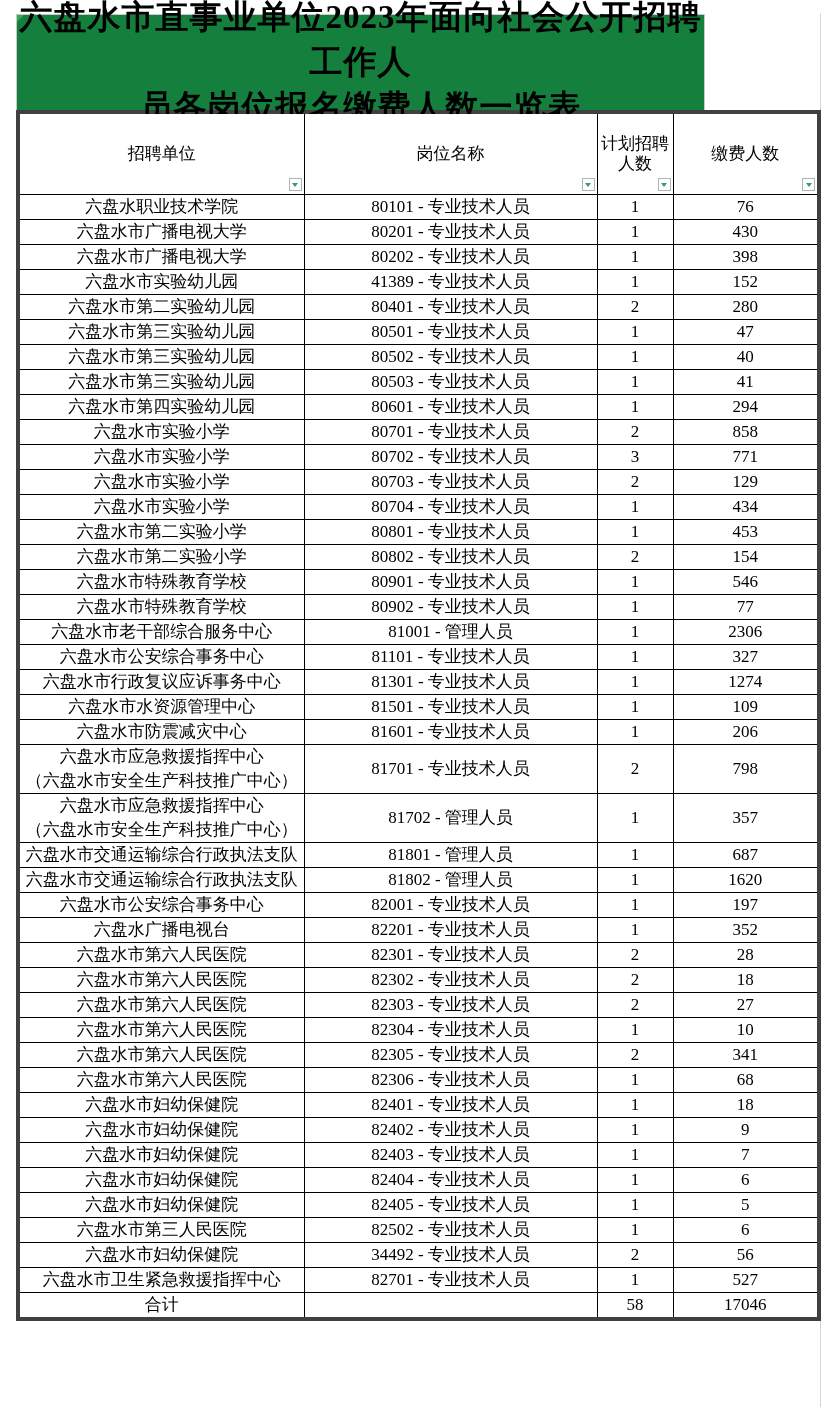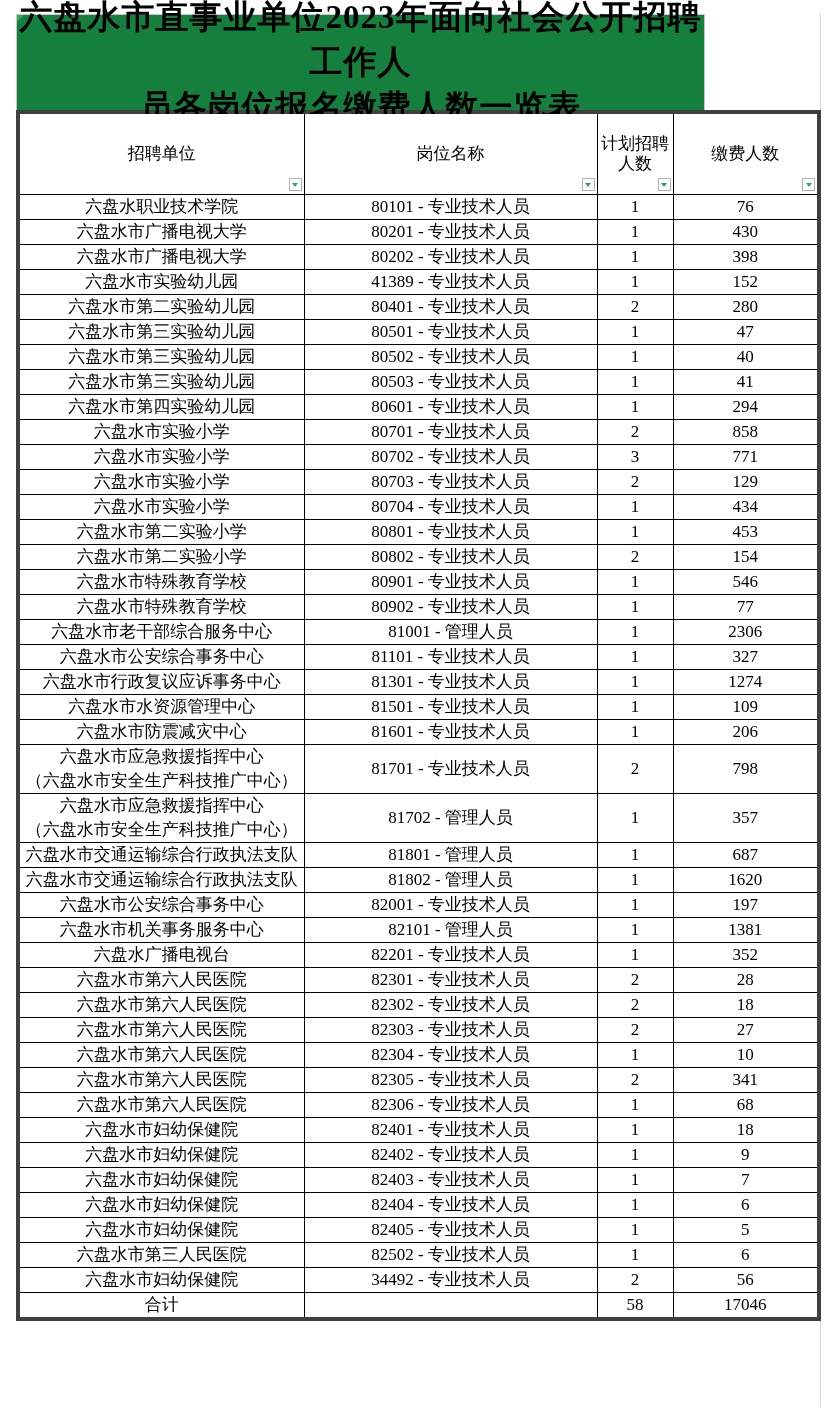--- a/index.html
+++ b/index.html
@@ -280,26 +280,20 @@
           <td>1</td>
           <td>1620</td>
         </tr>
         <tr>
           <td>六盘水市公安综合事务中心</td>
           <td>82001 - 专业技术人员</td>
           <td>1</td>
           <td>197</td>
         </tr>
         <tr>
-          <td>六盘水市机关事务服务中心</td>
-          <td>82101 - 管理人员</td>
-          <td>1</td>
-          <td>1381</td>
-        </tr>
-        <tr>
           <td>六盘水广播电视台</td>
           <td>82201 - 专业技术人员</td>
           <td>1</td>
           <td>352</td>
         </tr>
         <tr>
           <td>六盘水市第六人民医院</td>
           <td>82301 - 专业技术人员</td>
           <td>2</td>
           <td>28</td>
@@ -368,20 +362,26 @@
           <td>六盘水市第三人民医院</td>
           <td>82502 - 专业技术人员</td>
           <td>1</td>
           <td>6</td>
         </tr>
         <tr>
           <td>六盘水市妇幼保健院</td>
           <td>34492 - 专业技术人员</td>
           <td>2</td>
           <td>56</td>
+        </tr>
+        <tr>
+          <td>六盘水市卫生紧急救援指挥中心</td>
+          <td>82701 - 专业技术人员</td>
+          <td>1</td>
+          <td>527</td>
         </tr>
       </tbody>
     <tfoot>
       <tr>
         <td>合计</td>
         <td></td>
         <td>58</td>
         <td>17046</td>
       </tr>
     </tfoot>

